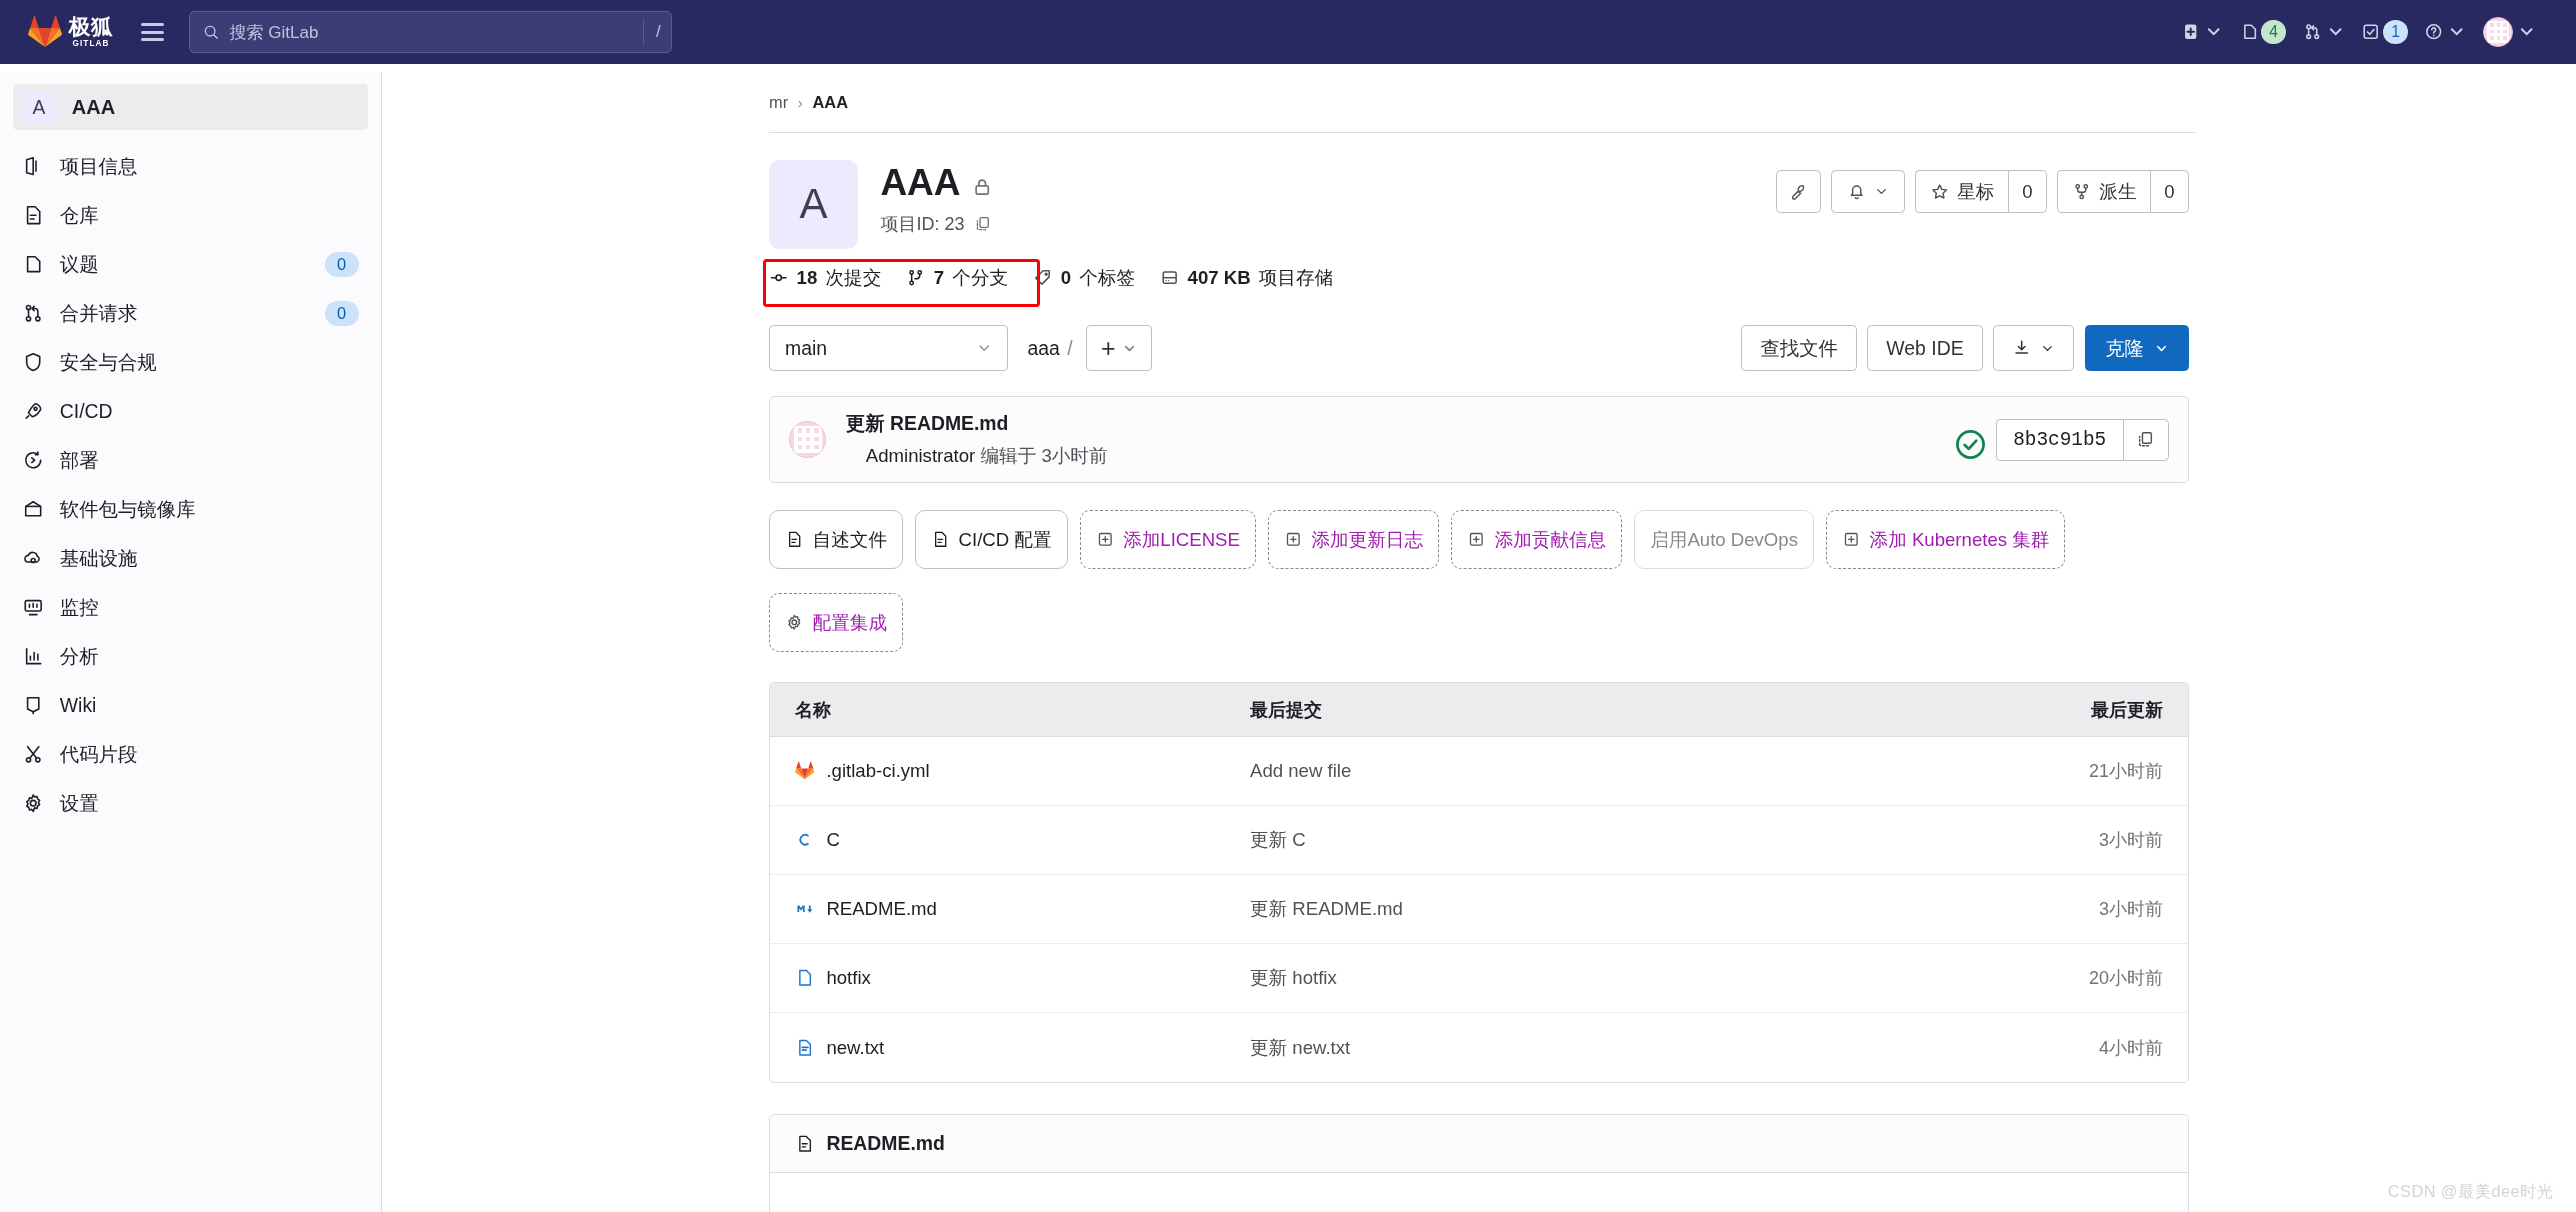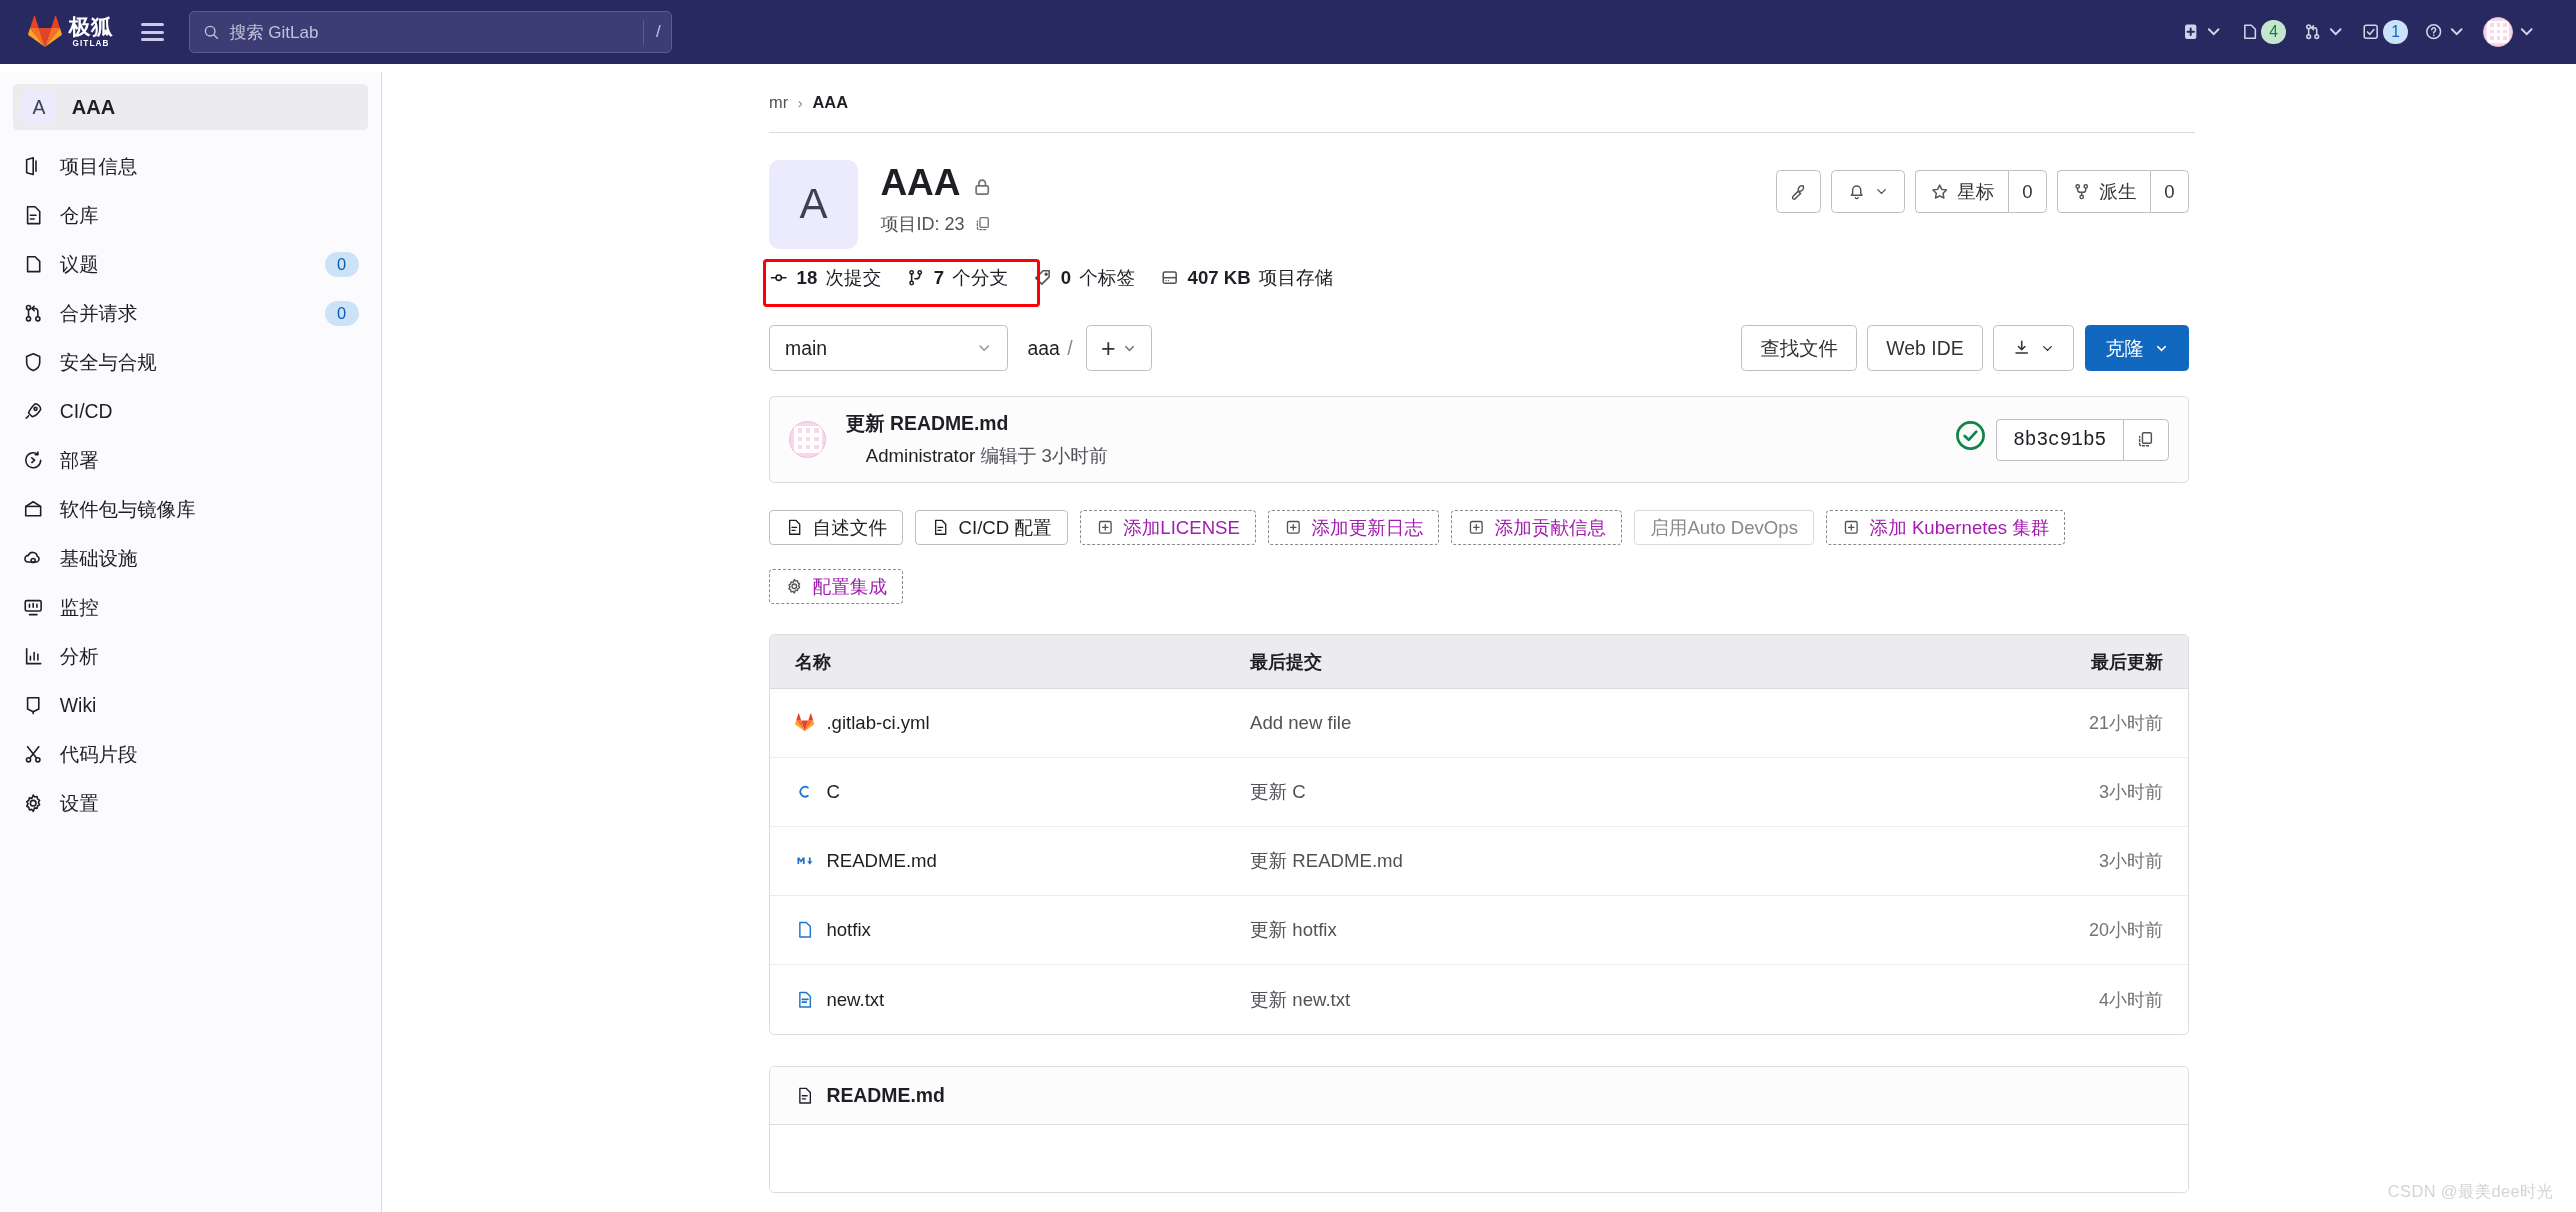--- a/index.html
+++ b/index.html
@@ -183,40 +183,40 @@
   .commit-avatar::before {
     content:""; position:absolute; inset:3.7px;
     background:
       repeating-linear-gradient(0deg, #fff 0 3.7px, transparent 3.7px 8.2px),
       repeating-linear-gradient(90deg, #fff 0 3.7px, transparent 3.7px 8.2px);
   }
   .commit-info { margin-left: 19.4px; }
   .commit-msg { font-size: 19.4px; font-weight: 700; color: #1f1e24; cursor: pointer; }
   .commit-sub { font-size: 18.6px; color: #535158; margin-top: 6.7px; margin-left: 20px; }
   .commit-sub .auth { color: #1f1e24; }
-  .commit-right { margin-left: auto; display: flex; align-items: flex-start; gap: 9px; }
+  .commit-right { margin-left: auto; display: flex; align-items: flex-end; gap: 9px; }
   .pipeline-ok { width: 33px; height: 33px; }
   .sha-group { display: flex; align-items: stretch; }
   .sha-box {
     height: 42px; border: 0.7px solid #bfbfc3; border-right: none; border-radius: 4.5px 0 0 4.5px;
     background: #fff; display: flex; align-items: center; padding: 0 16.4px;
     font-family: "Liberation Mono", "DejaVu Sans Mono", monospace; font-size: 19.4px; color: #1f1e24;
     cursor: pointer;
   }
   .sha-copy {
     height: 42px; width: 46px; border: 0.7px solid #bfbfc3; border-radius: 0 4.5px 4.5px 0;
     background: #fff; display: flex; align-items: center; justify-content: center; cursor: pointer;
   }
   .sha-copy svg { width: 19.4px; height: 19.4px; }
 
   
   .chips { display: flex; flex-wrap: wrap; gap: 12px; padding: 27px 6px 0 6px; }
   .chip {
-    height: 35px; display: flex; align-items: center; gap: 9px; padding: 0 15px;
-    border-radius: 4px; font-size: 18.6px; cursor: pointer; white-space: nowrap;
+    height: 59px; display: flex; align-items: center; gap: 9px; padding: 0 15px;
+    border-radius: 10px; font-size: 18.6px; cursor: pointer; white-space: nowrap;
   }
   .chip.solid { border: 0.7px solid #bfbfc3; background: #fff; color: #1f1e24; }
   .chip.muted { border: 0.7px solid #dcdcde; background: #fff; color: #89888d; }
   .chip.dashed { border: 1.5px dashed #89888d; background: #fff; color: #a21caf; }
   .chip svg { width: 18.6px; height: 18.6px; }
 
   
   .file-panel {
     margin: 30px 6px 0 6px; border: 0.7px solid #dcdcde; border-radius: 5.2px; overflow: hidden;
   }

